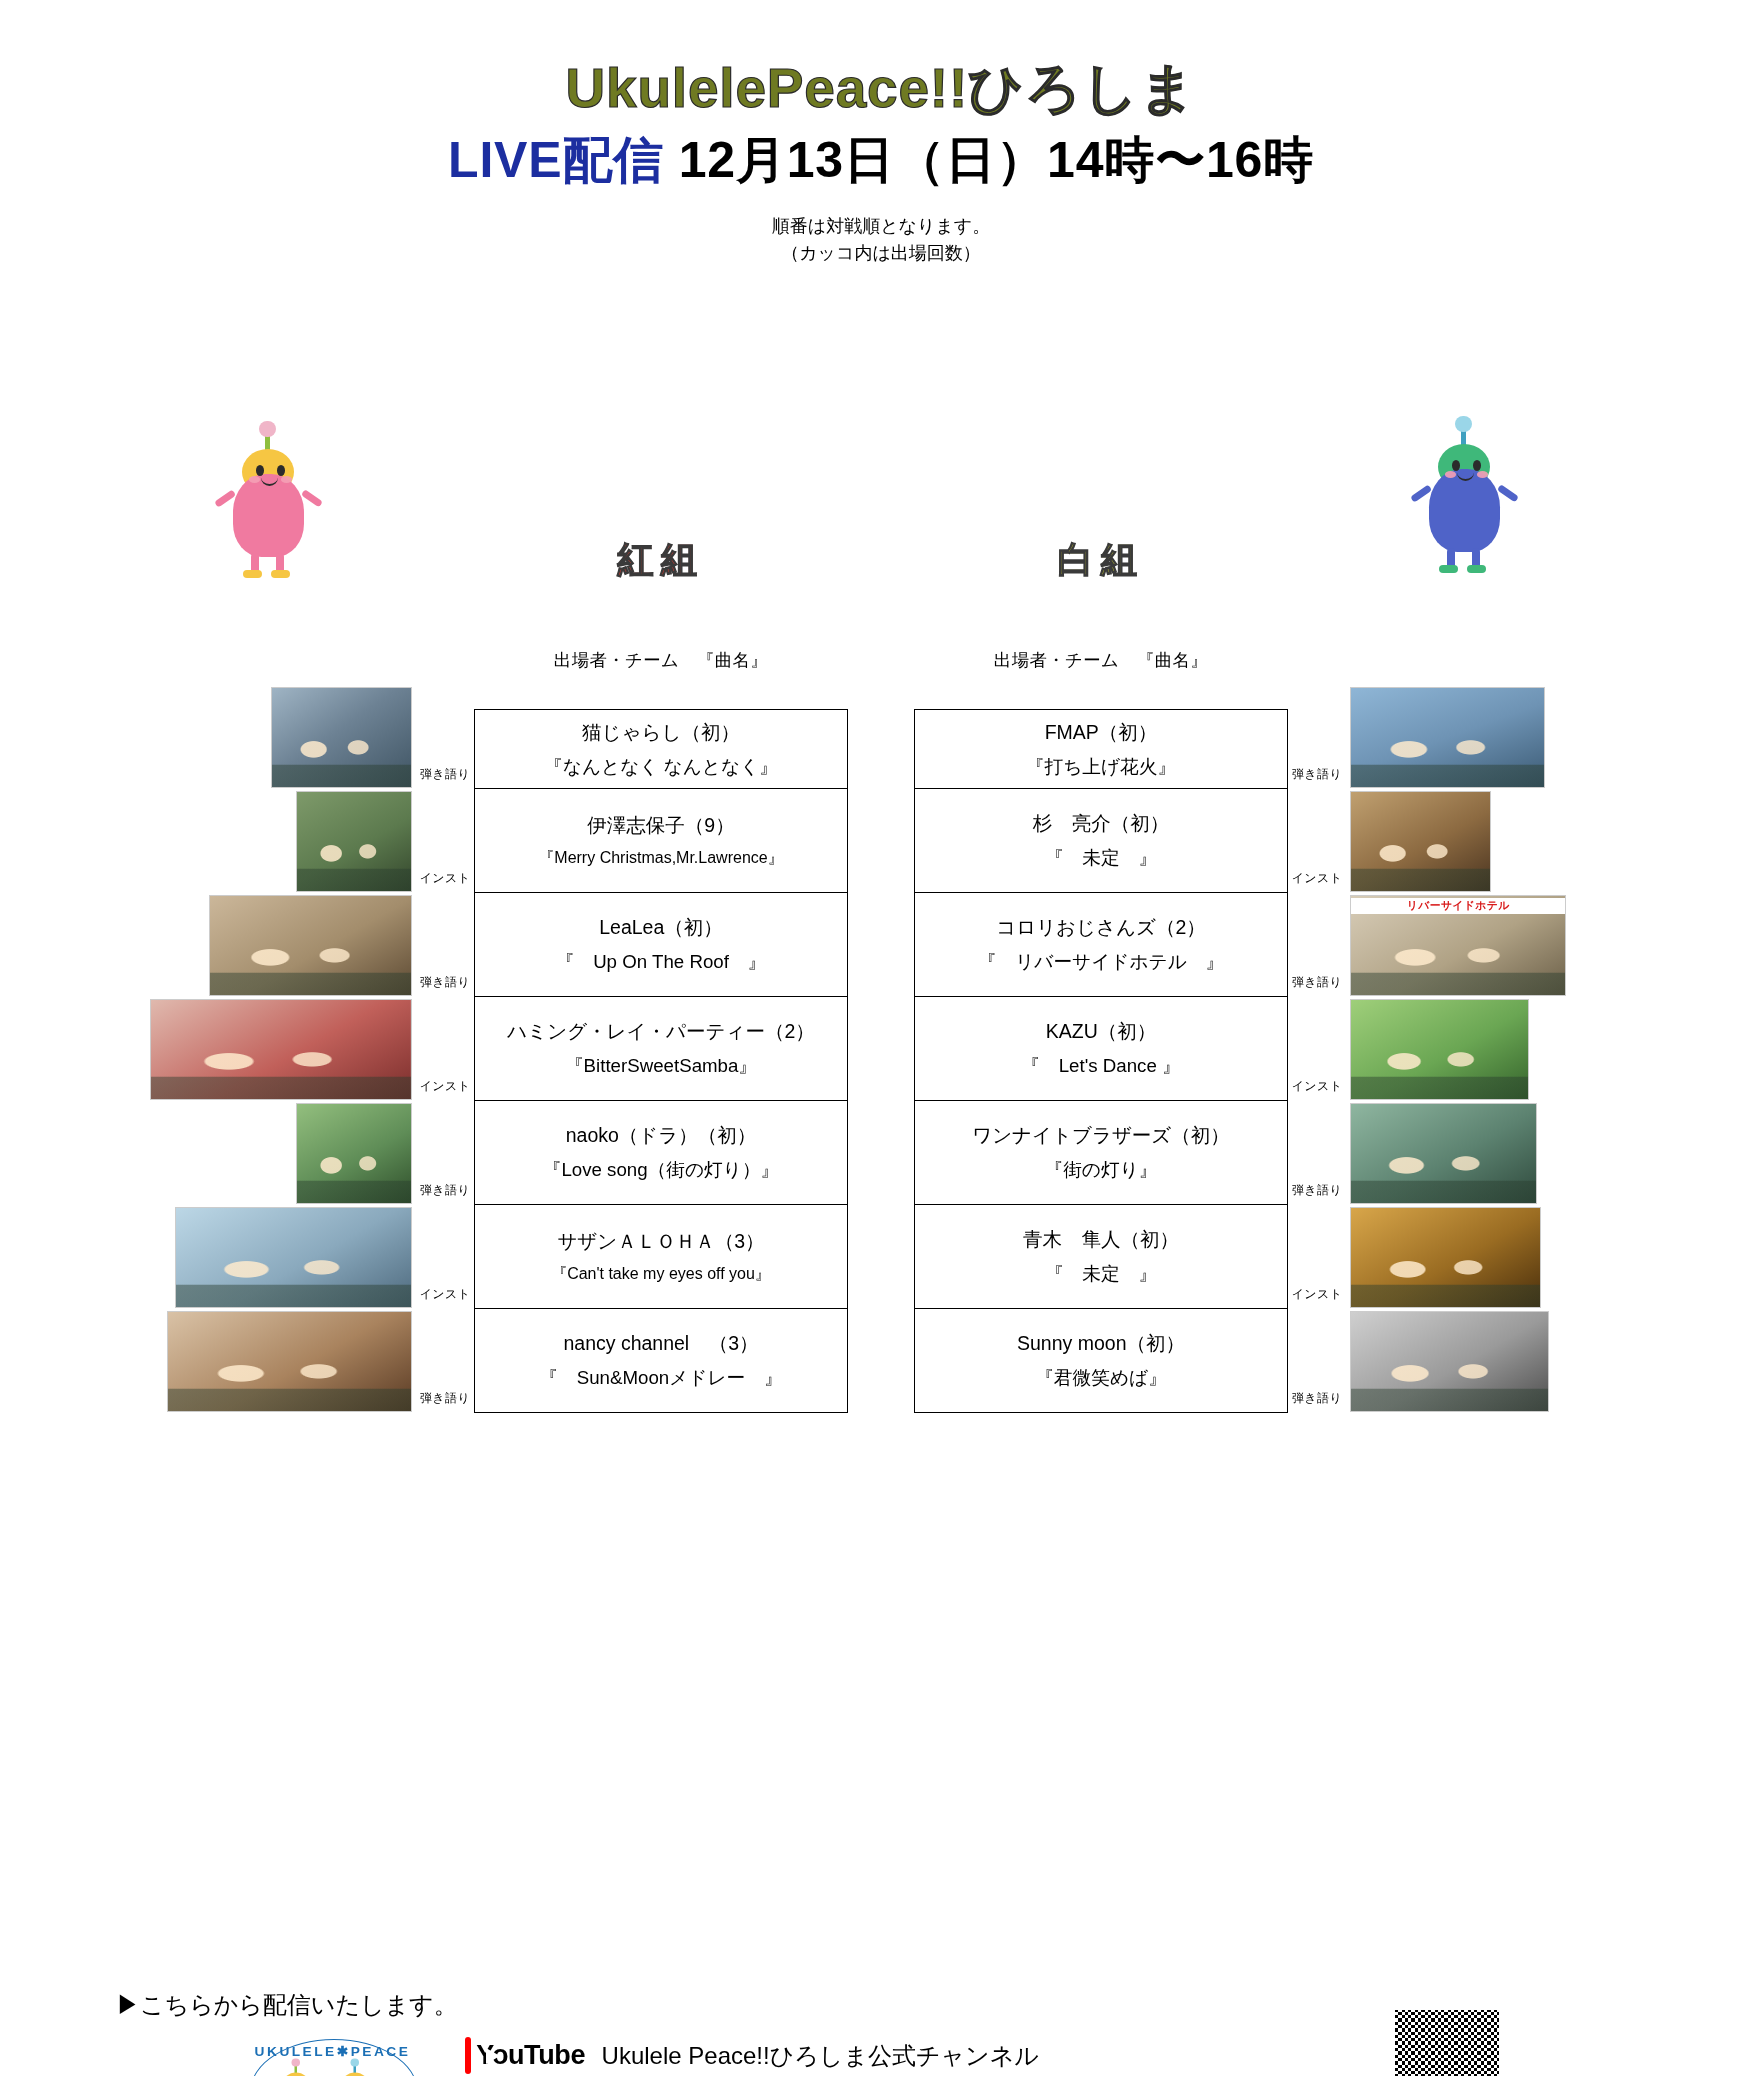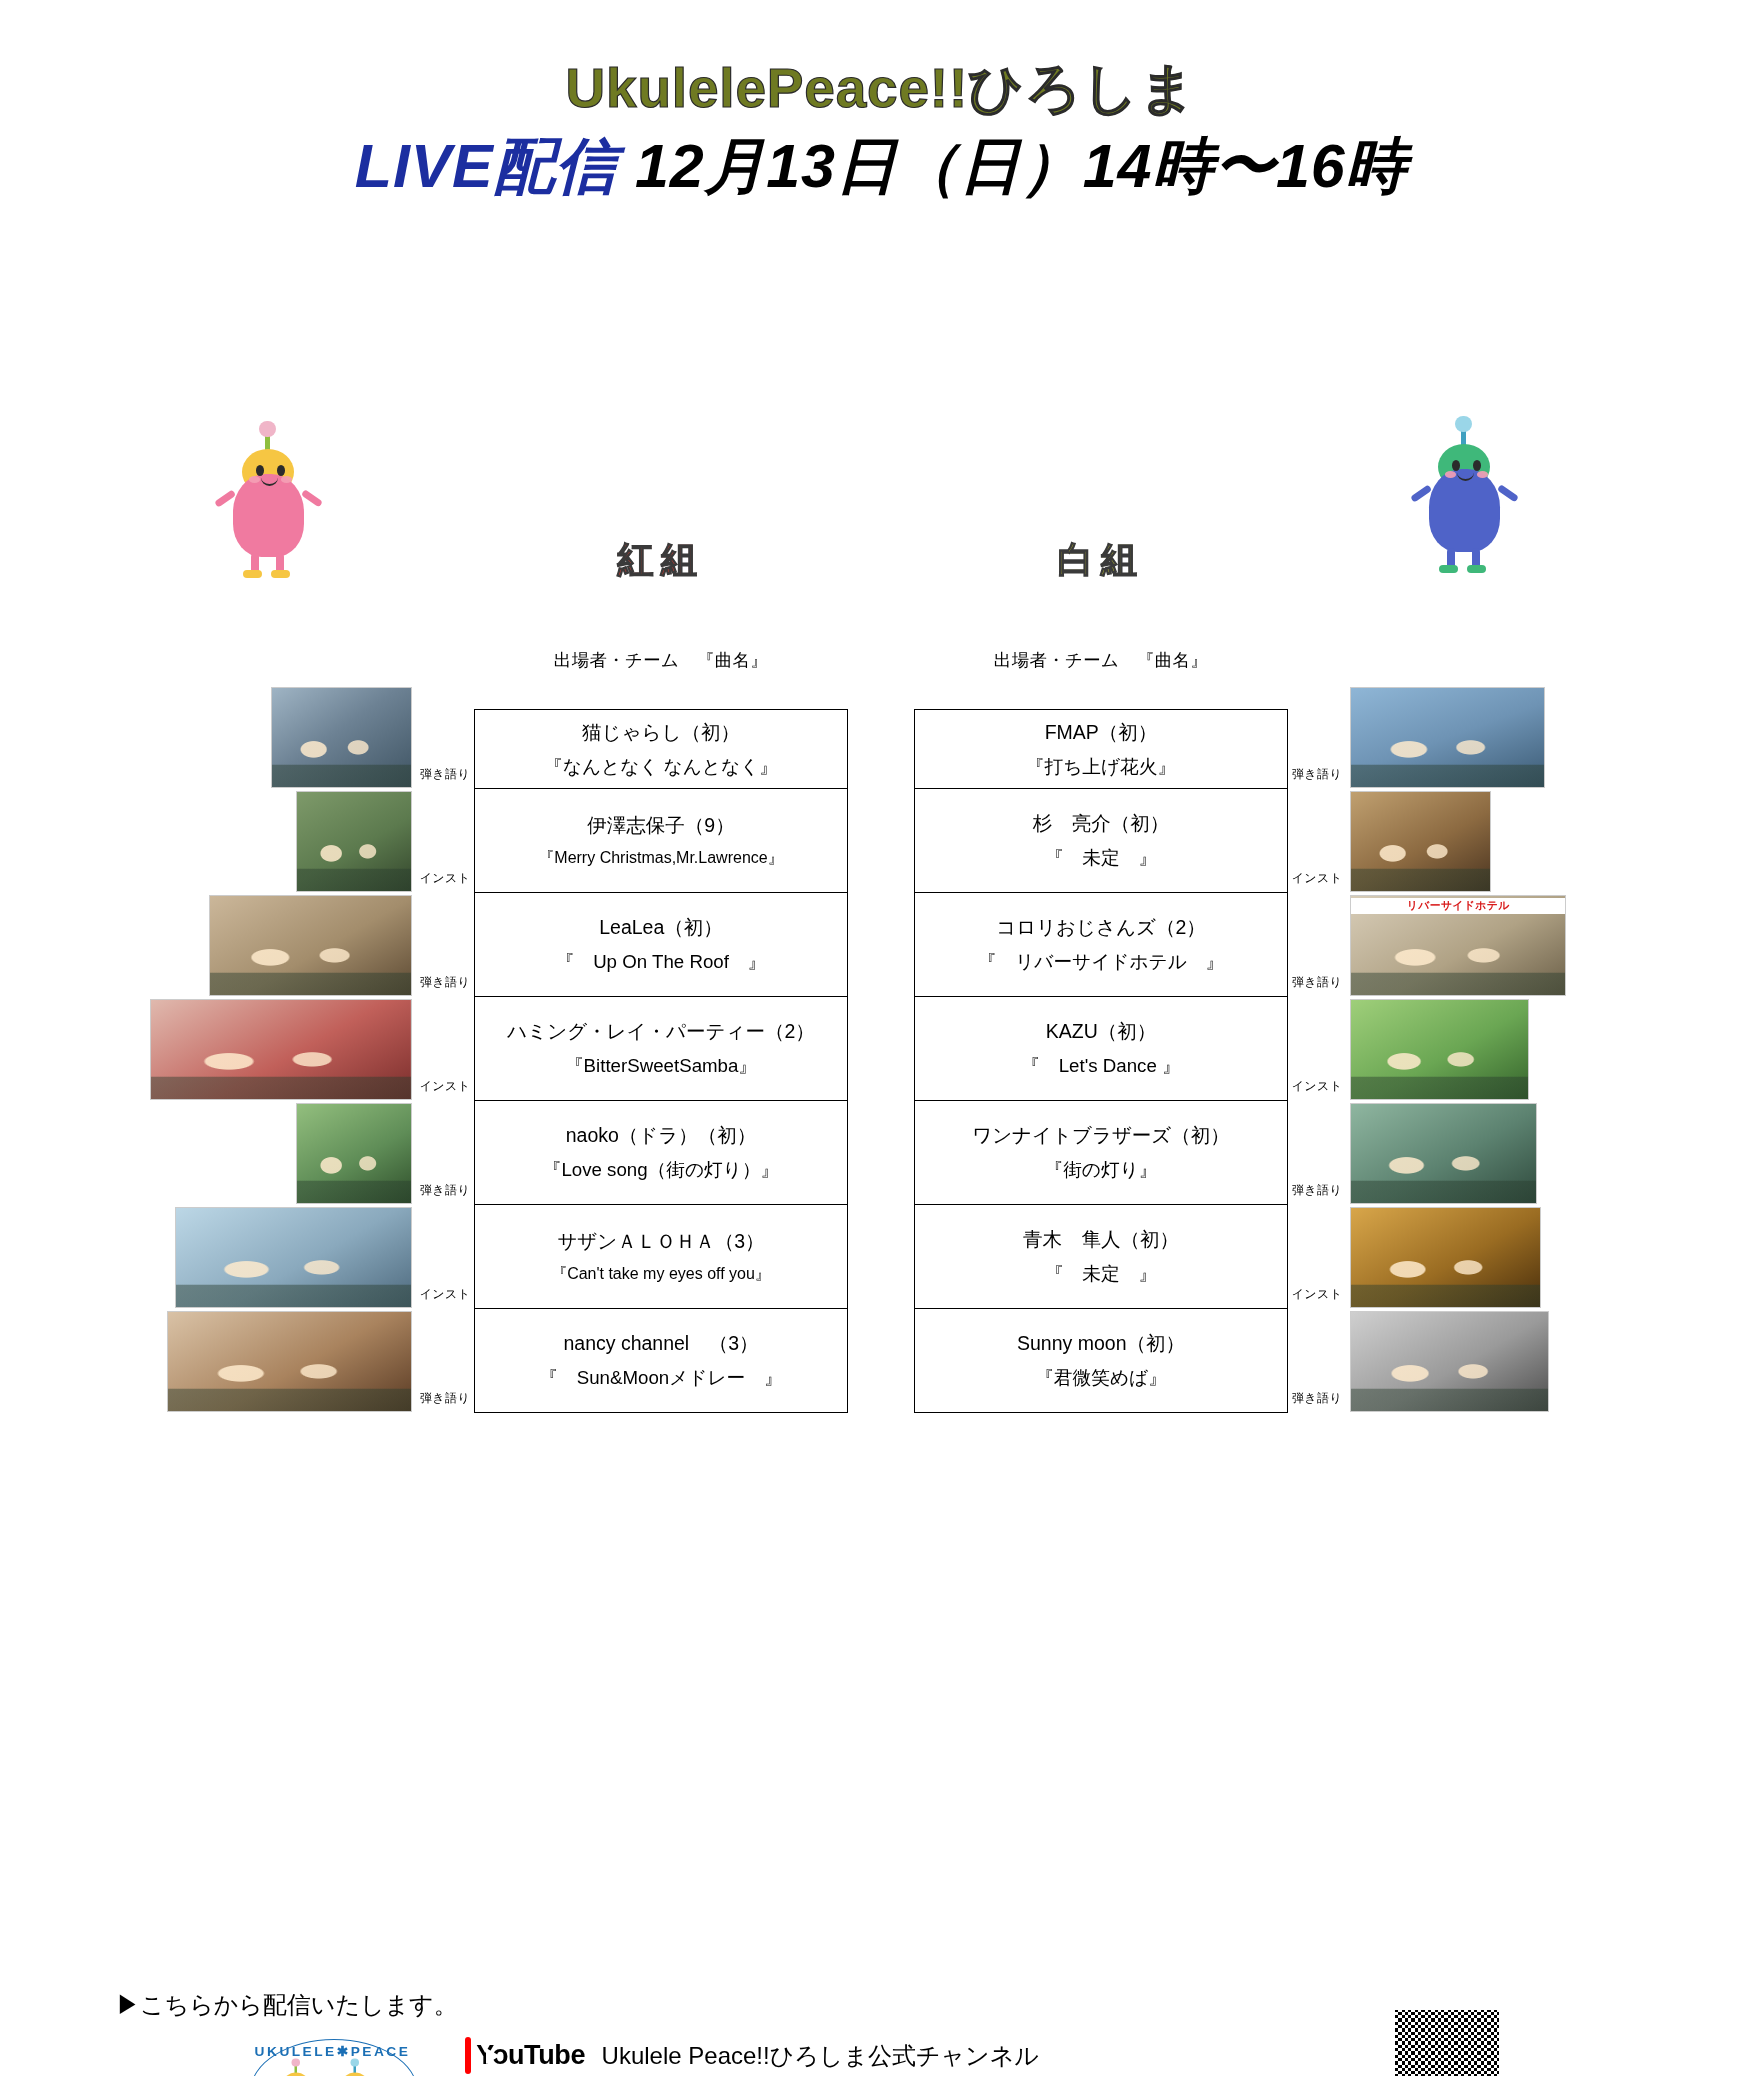--- a/index.html
+++ b/index.html
@@ -31,26 +31,25 @@
   }
   .title-sub {
     font-size: 62px;
     font-weight: bold;
     margin-top: 12.5px;
     letter-spacing: 1.7px;
     line-height: 1.1;
   }
   .title-live-row {
     margin-top: 14px;
-    font-size: 61px;
+    font-size: 50px;
     font-weight: bold;
     letter-spacing: 0.8px;
     line-height: 1.1;
     white-space: nowrap;
-    font-style: italic;
   }
   .live-word {
     color: #1c2ea0;
     font-weight: bold;
   }
   .live-date {
     color: #000000;
     font-weight: bold;
   }
 
@@ -367,20 +366,24 @@
   }
 </style>
 </head>
 <body>
 
 <div class="header">
   <div class="title-main">UkulelePeace!!ひろしま</div>
   <div class="title-live-row">
     <span class="live-word">LIVE配信</span>
     <span class="live-date">12月13日（日）14時〜16時</span>
+  </div>
+  <div class="note-block">
+    <div>順番は対戦順となります。</div>
+    <div>（カッコ内は出場回数）</div>
   </div>
 </div>
 
 <div class="mascot mascot-left">
   <div class="m-ant" style="background:#8fbf3f"></div>
   <div class="m-ant-ball" style="background:#f0b5c8"></div>
   <div class="m-head" style="background:#f6c643"></div>
   <div class="m-body" style="background:#f07aa0"></div>
   <div class="m-eye l"></div>
   <div class="m-eye r"></div>

